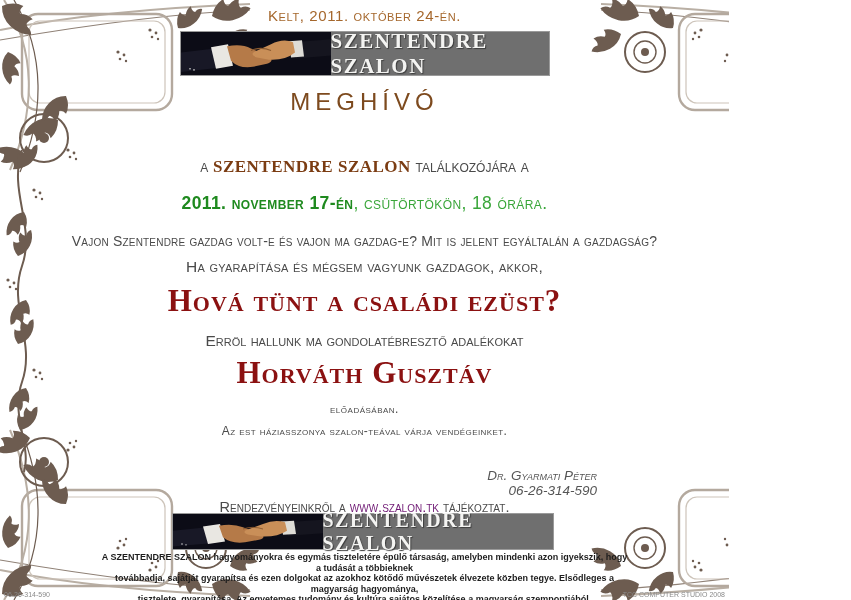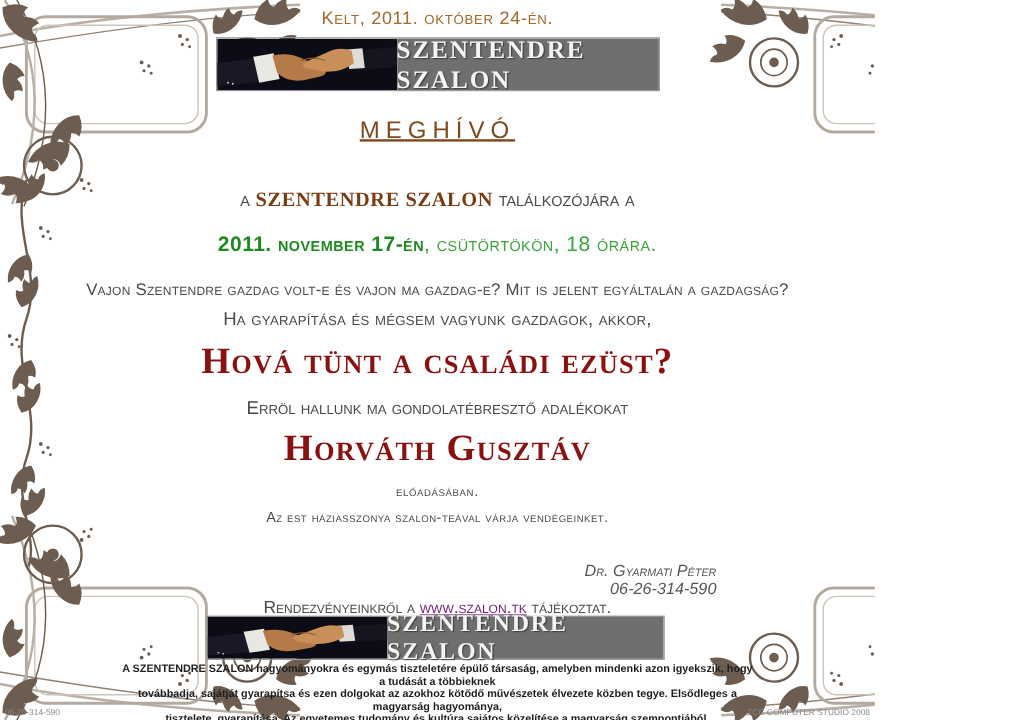--- a/index.html
+++ b/index.html
@@ -18,21 +18,21 @@
   .banner-bottom{top:514px;left:calc(50% - 192px);width:380px;height:35px;}
   .handshake{width:150px;height:100%;flex:0 0 auto;}
   .handshake svg{width:100%;height:100%;display:block;}
   .banner-label-wrap{flex:1;background:#6f6f6f;display:flex;align-items:center;justify-content:center;}
   .banner-label{
     font-family:"Liberation Serif",serif;font-weight:bold;color:#f4f4f2;
     font-size:21px;letter-spacing:1.5px;text-shadow:1px 1px 1px #3c3c3c;
   }
   .banner-bottom .banner-label{font-size:20px;}
 
-  .title{top:98px;font-size:20px;letter-spacing:5px;color:#7d4a1e;text-decoration:underline;}
+  .title{top:88px;font-size:24px;letter-spacing:5px;color:#7d4a1e;}
 
   .line-a{top:141px;font-size:17px;color:#4a4a4a;margin-top:16px;}
   .brand-serif{font-family:"Liberation Serif",serif;font-weight:bold;color:#7b3c12;letter-spacing:.5px;}
 
   .venue-line{top:168px;font-size:17px;color:#2f9e2f;letter-spacing:.4px;}
   .event-date{top:193px;font-size:17.5px;color:#3aa63a;letter-spacing:.4px;}
   .event-date b{color:#1f8a1f;}
 
   .q1{top:233px;font-size:14px;color:#4a4a4a;letter-spacing:.2px;}
   .q2{top:258px;font-size:15.5px;color:#4a4a4a;letter-spacing:.2px;}

